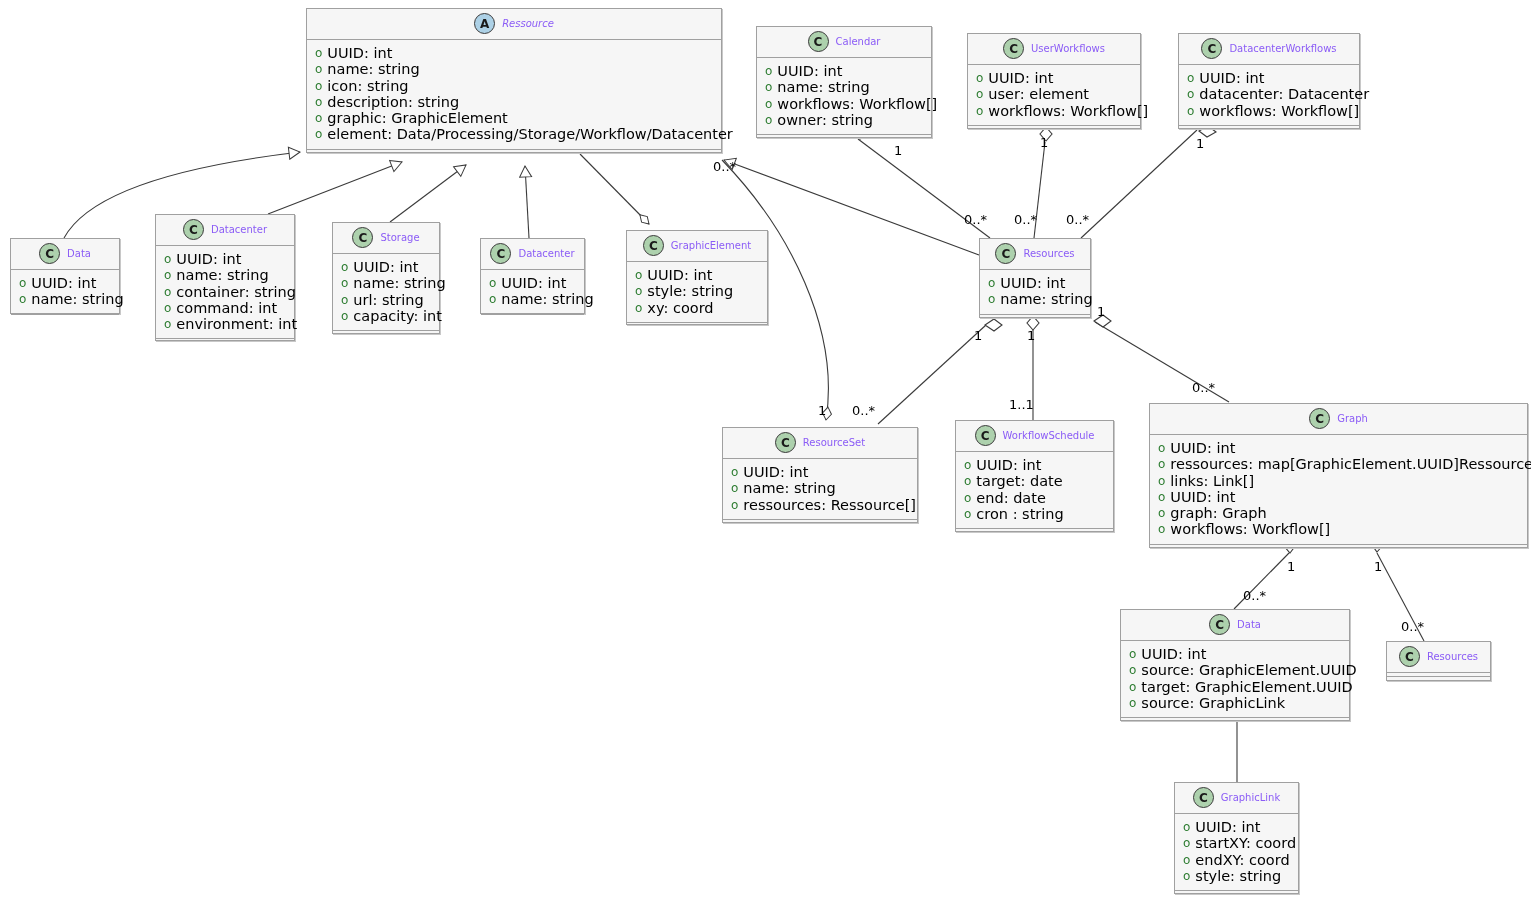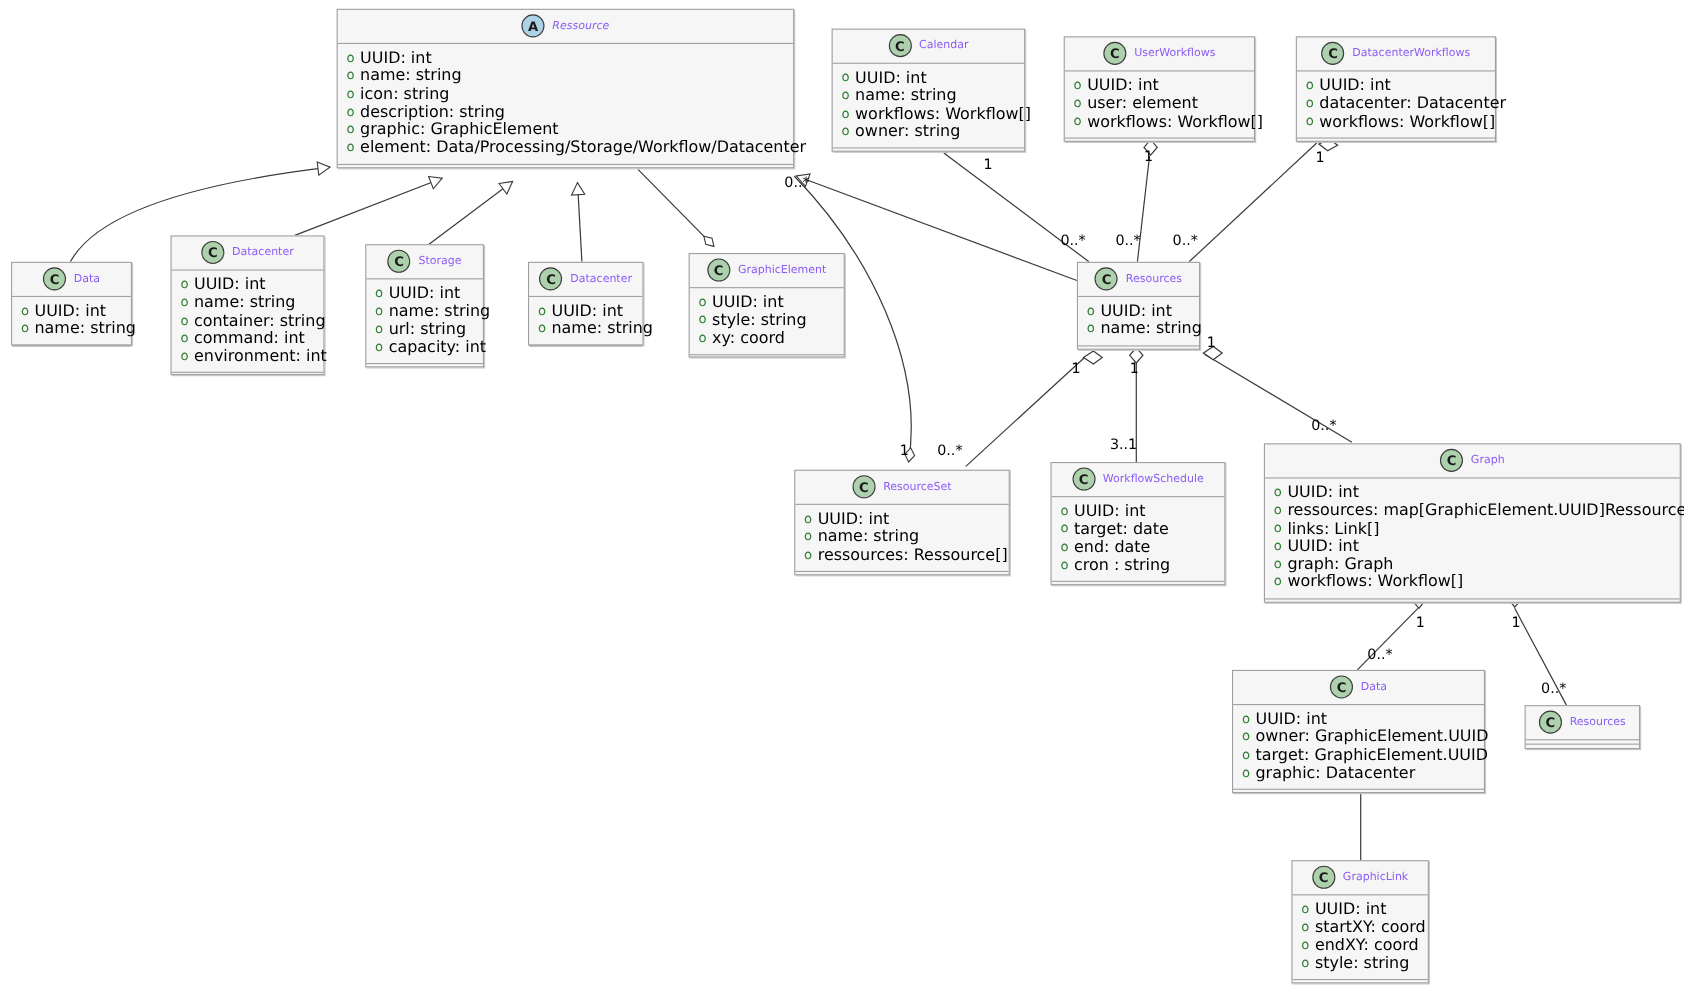--- a/index.html
+++ b/index.html
@@ -481,29 +481,29 @@
           <span class="stereotype-icon icon-class">C</span>
           <span class="class-title">Data</span>
         </div>
         <div class="uml-attrs">
           <div class="attr-row">
             <span class="vis-pub">o</span>
             <span>UUID: int</span>
           </div>
           <div class="attr-row">
             <span class="vis-pub">o</span>
-            <span>owner: GraphicElement.UUID</span>
+            <span>source: GraphicElement.UUID</span>
           </div>
           <div class="attr-row">
             <span class="vis-pub">o</span>
             <span>target: GraphicElement.UUID</span>
           </div>
           <div class="attr-row">
             <span class="vis-pub">o</span>
-            <span>graphic: Datacenter</span>
+            <span>source: GraphicLink</span>
           </div>
         </div>
         <div class="uml-methods"></div>
       </div>
       <div class="uml-class" style="left: 1386px; top: 641px; width: 105px; height: 40px;">
         <div class="uml-header">
           <span class="stereotype-icon icon-class">C</span>
           <span class="class-title">Resources</span>
         </div>
         <div class="uml-attrs empty"></div>
@@ -541,20 +541,20 @@
       <div class="edge-label" style="left: 1040px; top: 136px;">1</div>
       <div class="edge-label" style="left: 1196px; top: 137px;">1</div>
       <div class="edge-label" style="left: 964px; top: 213px;">0..*</div>
       <div class="edge-label" style="left: 1014px; top: 213px;">0..*</div>
       <div class="edge-label" style="left: 1066px; top: 213px;">0..*</div>
       <div class="edge-label" style="left: 974px; top: 329px;">1</div>
       <div class="edge-label" style="left: 1027px; top: 329px;">1</div>
       <div class="edge-label" style="left: 1097px; top: 305px;">1</div>
       <div class="edge-label" style="left: 818px; top: 404px;">1</div>
       <div class="edge-label" style="left: 852px; top: 404px;">0..*</div>
-      <div class="edge-label" style="left: 1009px; top: 398px;">3..1</div>
+      <div class="edge-label" style="left: 1009px; top: 398px;">1..1</div>
       <div class="edge-label" style="left: 1192px; top: 381px;">0..*</div>
       <div class="edge-label" style="left: 1287px; top: 560px;">1</div>
       <div class="edge-label" style="left: 1243px; top: 589px;">0..*</div>
       <div class="edge-label" style="left: 1374px; top: 560px;">1</div>
       <div class="edge-label" style="left: 1401px; top: 620px;">0..*</div>
     </div>
 </div>
 
 </body></html>

